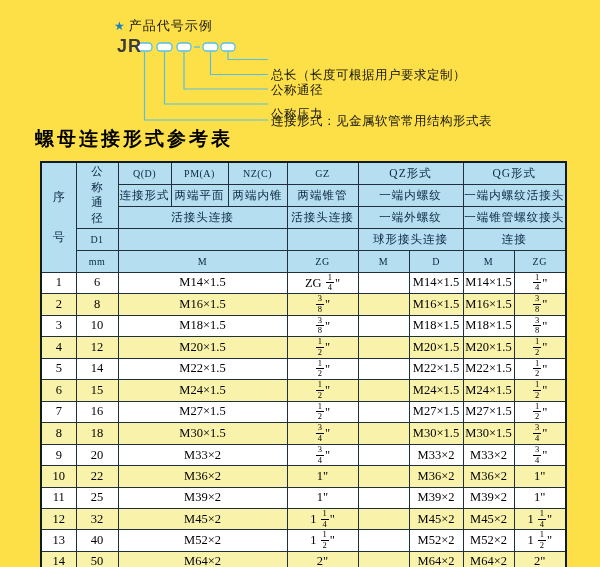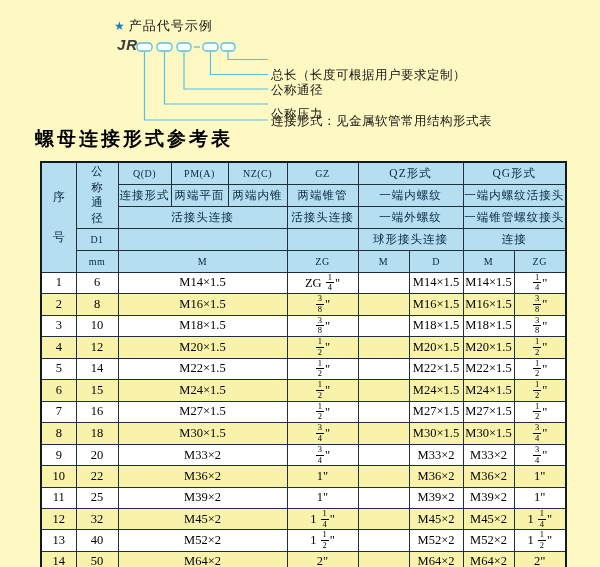--- a/index.html
+++ b/index.html
@@ -6,28 +6,28 @@
     --header-bg:#B5DEF0;
     --row-alt:#F8F2AA;
     --border:#20303a;
     --line:#55BFE5;
     --star:#1b7fc4;
     --header-text:#0a2740;
   }
   *{box-sizing:border-box;}
   html,body{margin:0;padding:0;}
   body{background:#f0f0f0;font-family:"Liberation Sans","DejaVu Sans",sans-serif;}
-  .page{position:relative;width:600px;height:567px;background:#fef9c3;overflow:hidden;}
+  .page{position:relative;width:600px;height:567px;background:#fde047;overflow:hidden;}
 
   
   .diagram{position:relative;height:126px;}
   .diagram svg{position:absolute;left:0;top:0;}
   .dheading{position:absolute;left:114px;top:17px;font-size:13px;color:#141414;letter-spacing:1px;}
   .star{color:var(--star);margin-right:3px;font-size:12px;}
-  .jr{position:absolute;left:117px;top:36px;font-size:15px;font-weight:bold;color:#3c3c3c;letter-spacing:1px;font-style:italic;}
+  .jr{position:absolute;left:117px;top:36px;font-size:18px;font-weight:bold;color:#3c3c3c;letter-spacing:1px;}
   .dlabel{position:absolute;left:271px;font-size:12.5px;color:#161616;white-space:nowrap;letter-spacing:0.5px;}
 
   
   .table-title{margin:0 0 9px 35px;font-family:"Liberation Serif","DejaVu Serif",serif;
     font-size:19px;font-weight:bold;color:#000;letter-spacing:3px;}
 
   
   table.ref{border-collapse:collapse;table-layout:fixed;margin-left:40px;width:525px;
     font-family:"Liberation Serif","DejaVu Serif",serif;}
   table.ref{border:2px solid #101c24;}

